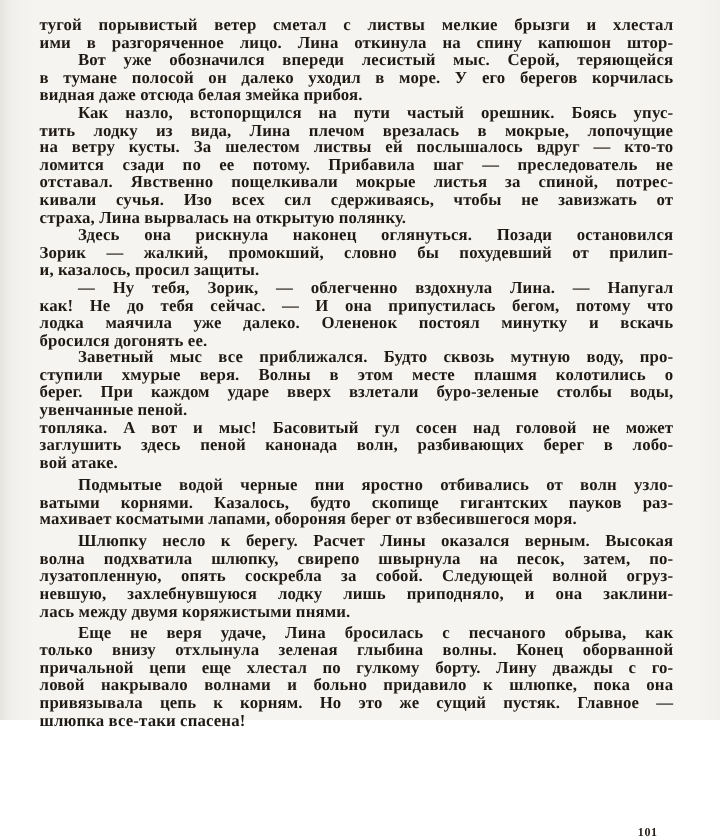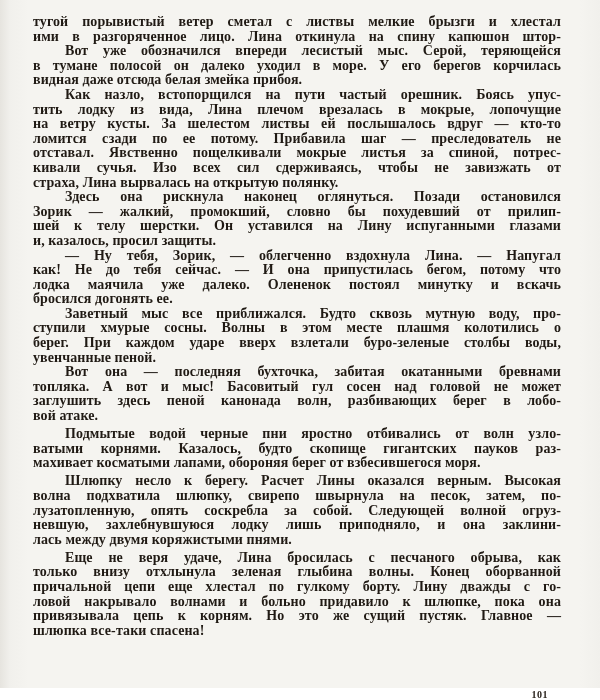--- a/index.html
+++ b/index.html
@@ -5,21 +5,21 @@
   html, body {
     margin: 0;
     padding: 0;
     width: 600px;
     height: 700px;
     overflow: hidden;
   }
   .page {
     position: relative;
     width: 600px;
-    height: 688px;
+    height: 600px;
     background:
       linear-gradient(90deg, #e6e4df 0px, #f1f0ec 10px, #f5f4f0 28px, #f5f4f0 580px, #f1f0ec 600px),
       #f5f4f0;
     font-family: "Liberation Serif", "DejaVu Serif", serif;
     color: #201a14;
   }
   .text-block {
     position: absolute;
     left: 33px;
     top: 15px;
@@ -76,37 +76,35 @@
         <div class="line">тить лодку из вида, Лина плечом врезалась в мокрые, лопочущие</div>
         <div class="line">на ветру кусты. За шелестом листвы ей послышалось вдруг — кто-то</div>
         <div class="line">ломится сзади по ее потому. Прибавила шаг — преследователь не</div>
         <div class="line">отставал. Явственно пощелкивали мокрые листья за спиной, потрес-</div>
         <div class="line">кивали сучья. Изо всех сил сдерживаясь, чтобы не завизжать от</div>
         <div class="line last">страха, Лина вырвалась на открытую полянку.</div>
       </div>
       <div class="para indent">
         <div class="line first">Здесь она рискнула наконец оглянуться. Позади остановился</div>
         <div class="line">Зорик — жалкий, промокший, словно бы похудевший от прилип-</div>
-        <div class="line">шей к телу шерстки. Он уставился на Лину испуганными глазами</div>
         <div class="line last">и, казалось, просил защиты.</div>
       </div>
       <div class="para indent">
         <div class="line first">— Ну тебя, Зорик, — облегченно вздохнула Лина. — Напугал</div>
         <div class="line">как! Не до тебя сейчас. — И она припустилась бегом, потому что</div>
         <div class="line">лодка маячила уже далеко. Олененок постоял минутку и вскачь</div>
         <div class="line last">бросился догонять ее.</div>
       </div>
       <div class="para indent">
         <div class="line first">Заветный мыс все приближался. Будто сквозь мутную воду, про-</div>
-        <div class="line">ступили хмурые сосны. Волны в этом месте плашмя колотились о</div>
+        <div class="line">ступили хмурые веря. Волны в этом месте плашмя колотились о</div>
         <div class="line">берег. При каждом ударе вверх взлетали буро-зеленые столбы воды,</div>
         <div class="line last">увенчанные пеной.</div>
       </div>
       <div class="para indent">
-        <div class="line first">Вот она — последняя бухточка, забитая окатанными бревнами</div>
         <div class="line">топляка. А вот и мыс! Басовитый гул сосен над головой не может</div>
         <div class="line">заглушить здесь пеной канонада волн, разбивающих берег в лобо-</div>
         <div class="line last">вой атаке.</div>
       </div>
       <div class="para indent">
         <div class="line first">Подмытые водой черные пни яростно отбивались от волн узло-</div>
         <div class="line">ватыми корнями. Казалось, будто скопище гигантских пауков раз-</div>
         <div class="line last">махивает косматыми лапами, обороняя берег от взбесившегося моря.</div>
       </div>
       <div class="para indent">

